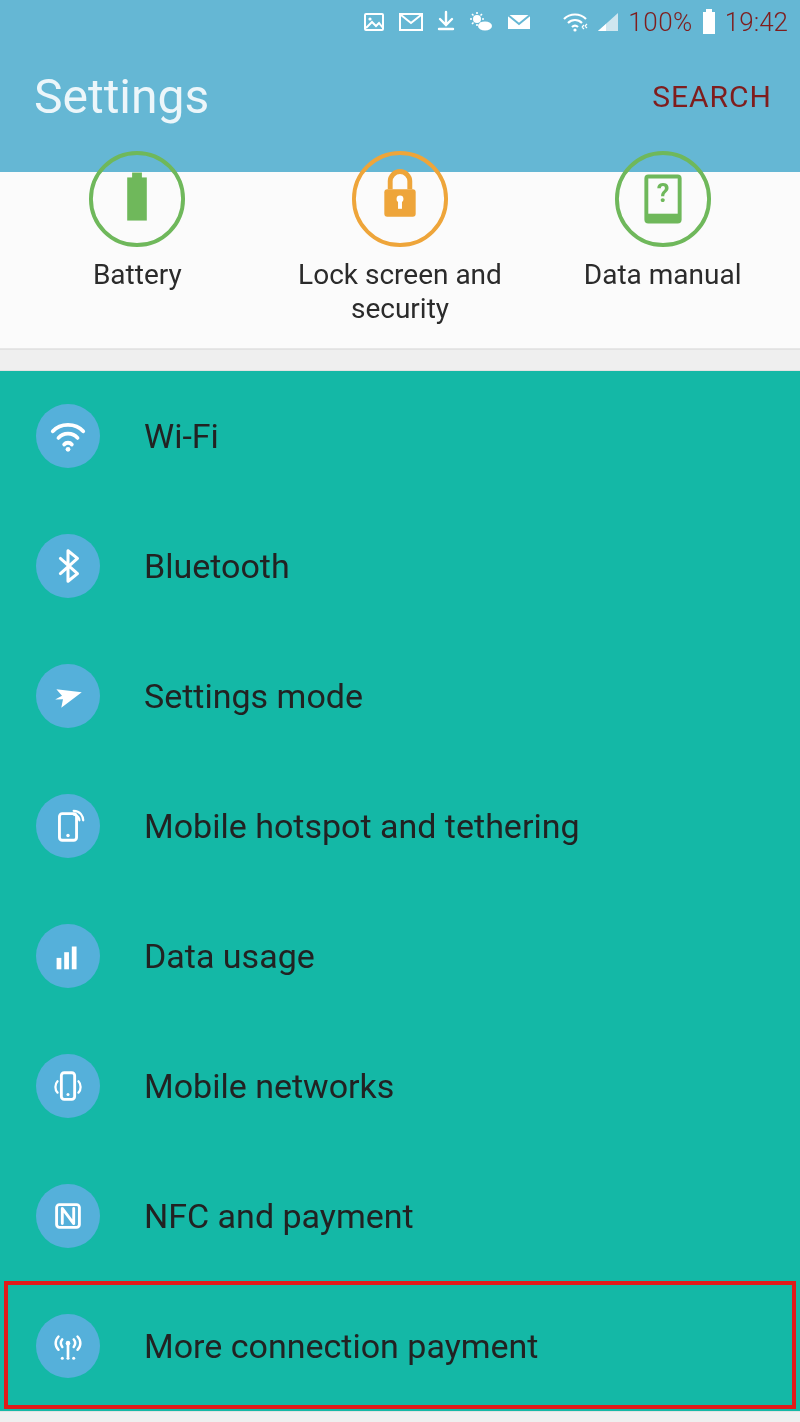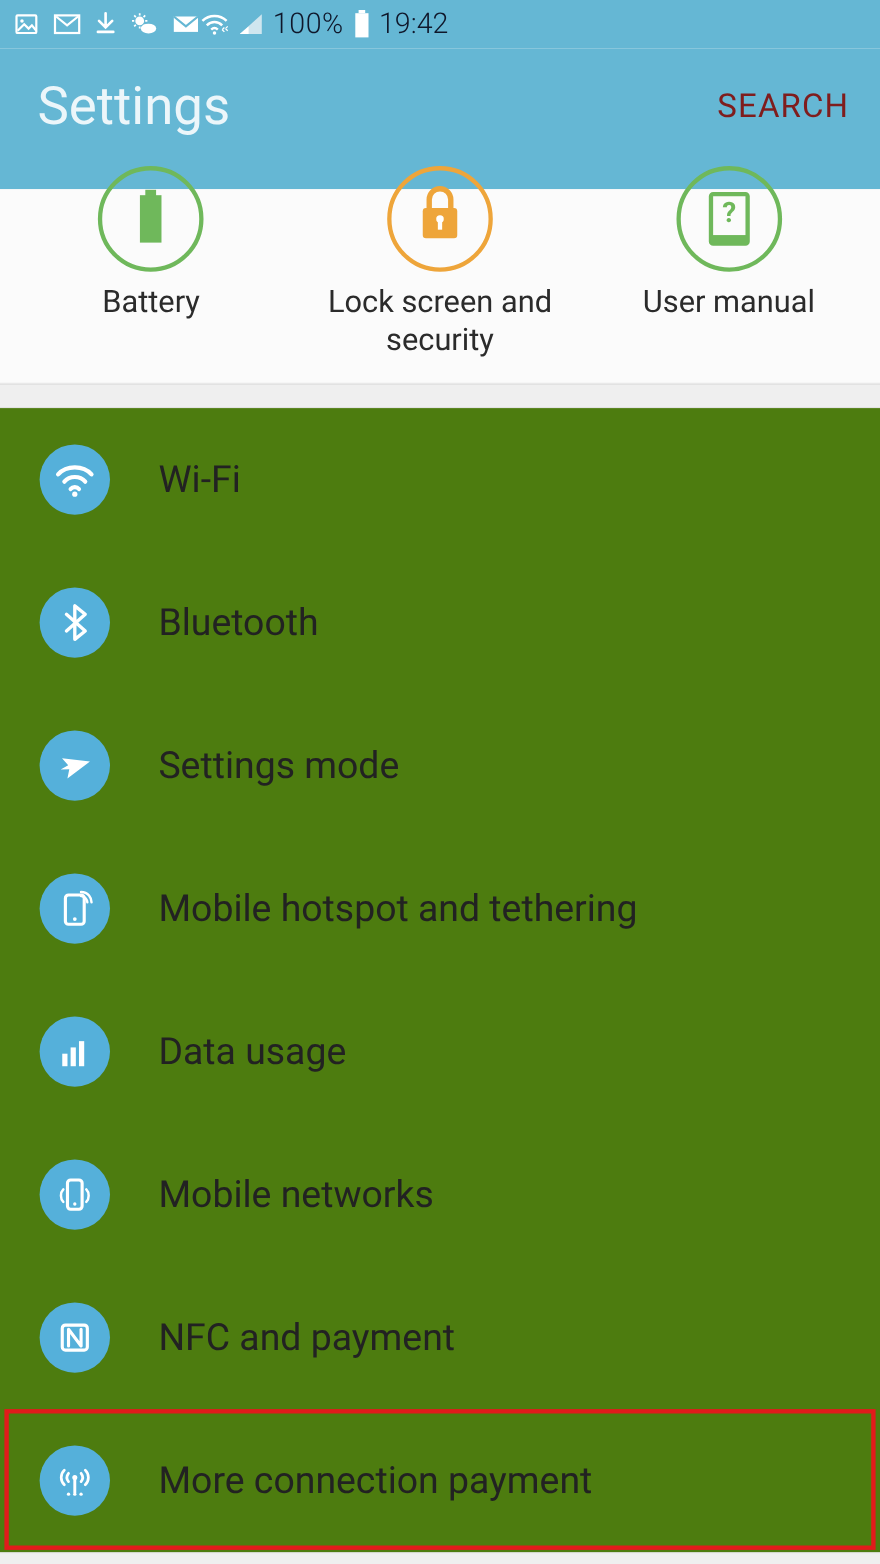--- a/index.html
+++ b/index.html
@@ -8,23 +8,24 @@
       width: 800px;
       height: 1422px;
       background: #f7f7f7;
       overflow: hidden;
     }
     .status-bar {
       height: 44px;
       background: #65b7d4;
       display: flex;
       align-items: center;
-      justify-content: flex-start;
+      justify-content: flex-end;
       padding: 0 12px;
-      color: #0f172a;
+      color: #7f1d1d;
+      gap: 30px;
     }
     .status-left { display: flex; gap: 12px; align-items: center; }
     .status-right { display: flex; gap: 8px; align-items: center; font-size: 26px; font-weight: 300; }
     .status-right .battery-pct { letter-spacing: 0.5px; }
     .sb-icon { display: inline-flex; }
     .app-bar {
       height: 128px;
       background: #65b7d4;
       display: flex;
       align-items: center;
@@ -73,21 +74,21 @@
       line-height: 1.22;
       max-width: 240px;
     }
     .divider-gap {
       height: 22px;
       background: #efefef;
       border-top: 1px solid #e2e2e2;
       border-bottom: 1px solid #e2e2e2;
     }
     .list {
-      background: #4d7c0f;
+      background: #14b8a6;
     }
     .list-item {
       display: flex;
       align-items: center;
       height: 130px;
       padding-left: 36px;
       padding-right: 20px;
     }
     .item-icon {
       width: 64px; height: 64px;
@@ -202,21 +203,21 @@
   </div>
   <div class="quick-item">
     <div class="quick-circle">
       <svg viewBox="0 0 100 100">
         <circle cx="50" cy="50" r="47" fill="none" stroke="#6fb85b" stroke-width="4"></circle>
         <rect x="33" y="27" width="34" height="46" rx="2" fill="none" stroke="#6fb85b" stroke-width="4"></rect>
         <rect x="33" y="65" width="34" height="8" fill="#6fb85b"></rect>
         <text x="50" y="53" text-anchor="middle" font-size="26" font-weight="bold" fill="#6fb85b">?</text>
       </svg>
     </div>
-    <div class="quick-label">User manual</div>
+    <div class="quick-label">Data manual</div>
   </div>
 </div>
 
 <div class="divider-gap"></div>
 
 <div class="list" style="position:relative;">
 
   <div class="list-item">
     <div class="item-icon blue">
       <svg viewBox="0 0 40 40">

